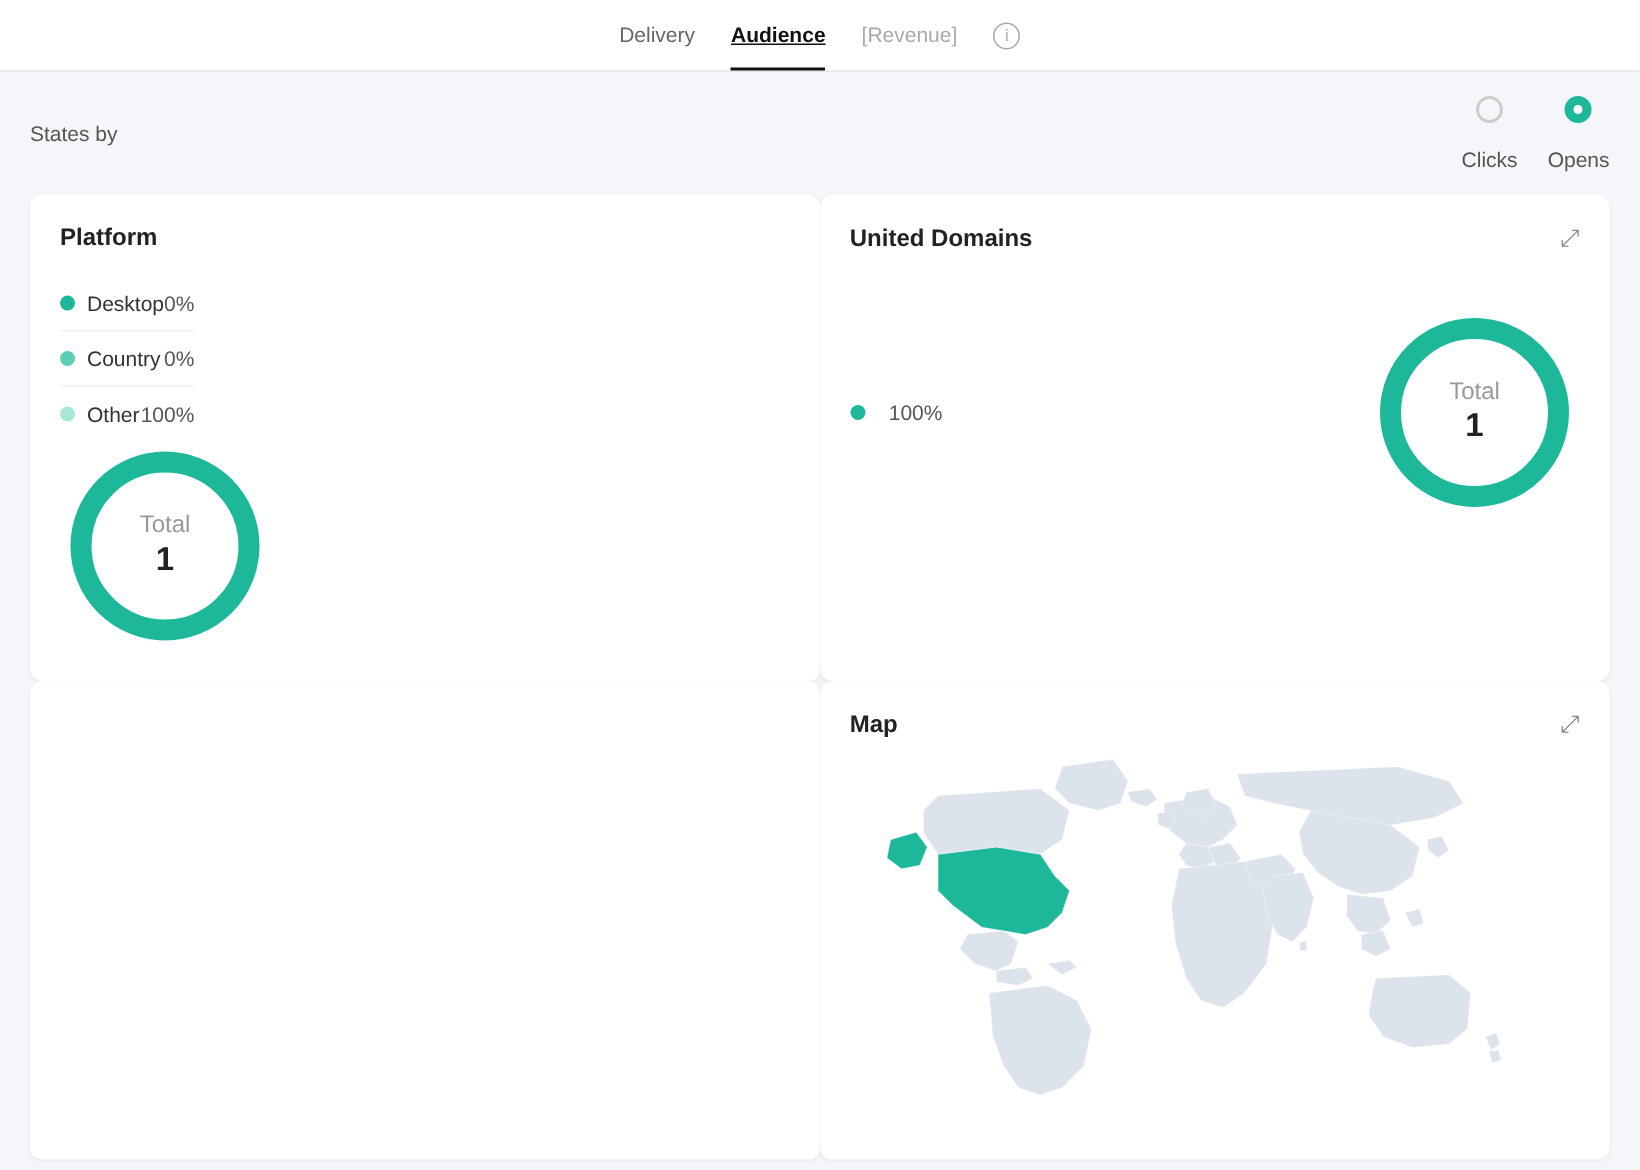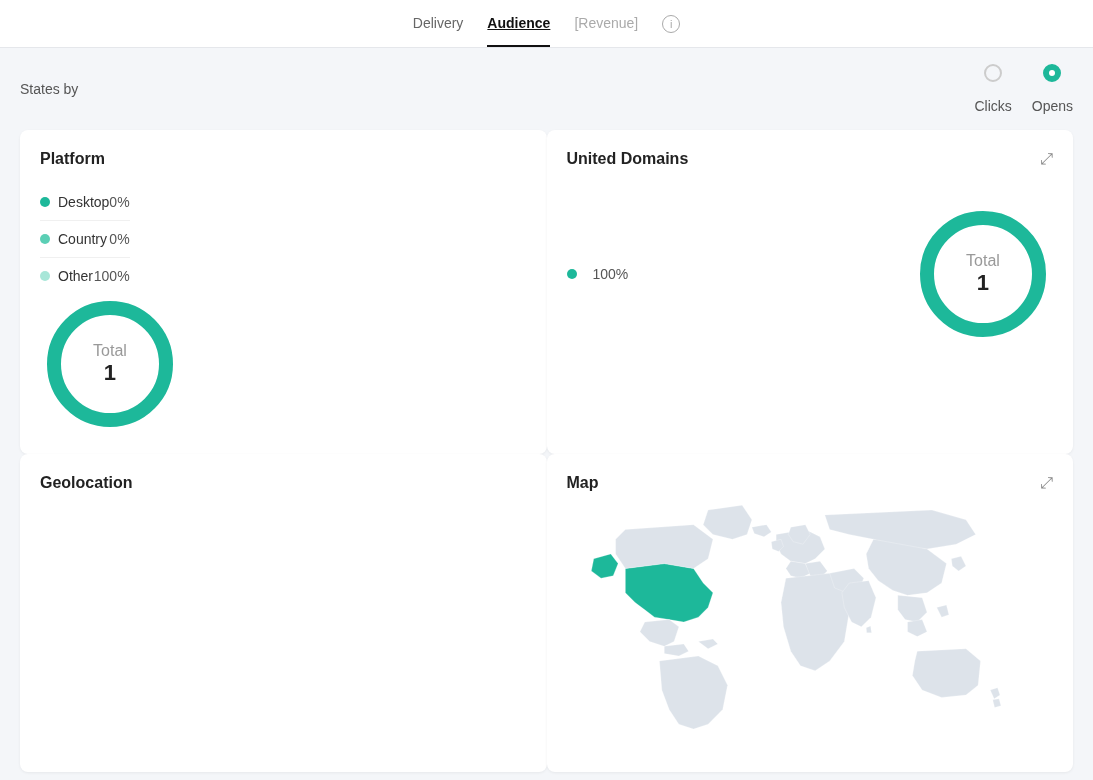--- a/index.html
+++ b/index.html
@@ -358,23 +358,20 @@
         </svg>
         <div class="donut-center">
           <div class="donut-total-label">Total</div>
           <div class="donut-total-value">1</div>
         </div>
       </div>
     </div>
   </div>
 
   <div class="card geo-card">
-    <div class="card-header">
-      <span class="card-title">Geolocation</span>
-    </div>
   </div>
 
   <div class="card map-card">
     <div class="card-header">
       <span class="card-title">Map</span>
       <button class="expand-btn">⤢</button>
     </div>
     <div class="map-container">
 
       <svg viewBox="0 0 1000 500" xmlns="http://www.w3.org/2000/svg" style="fill:#dde3ea; stroke:#fff; stroke-width:0.5">

